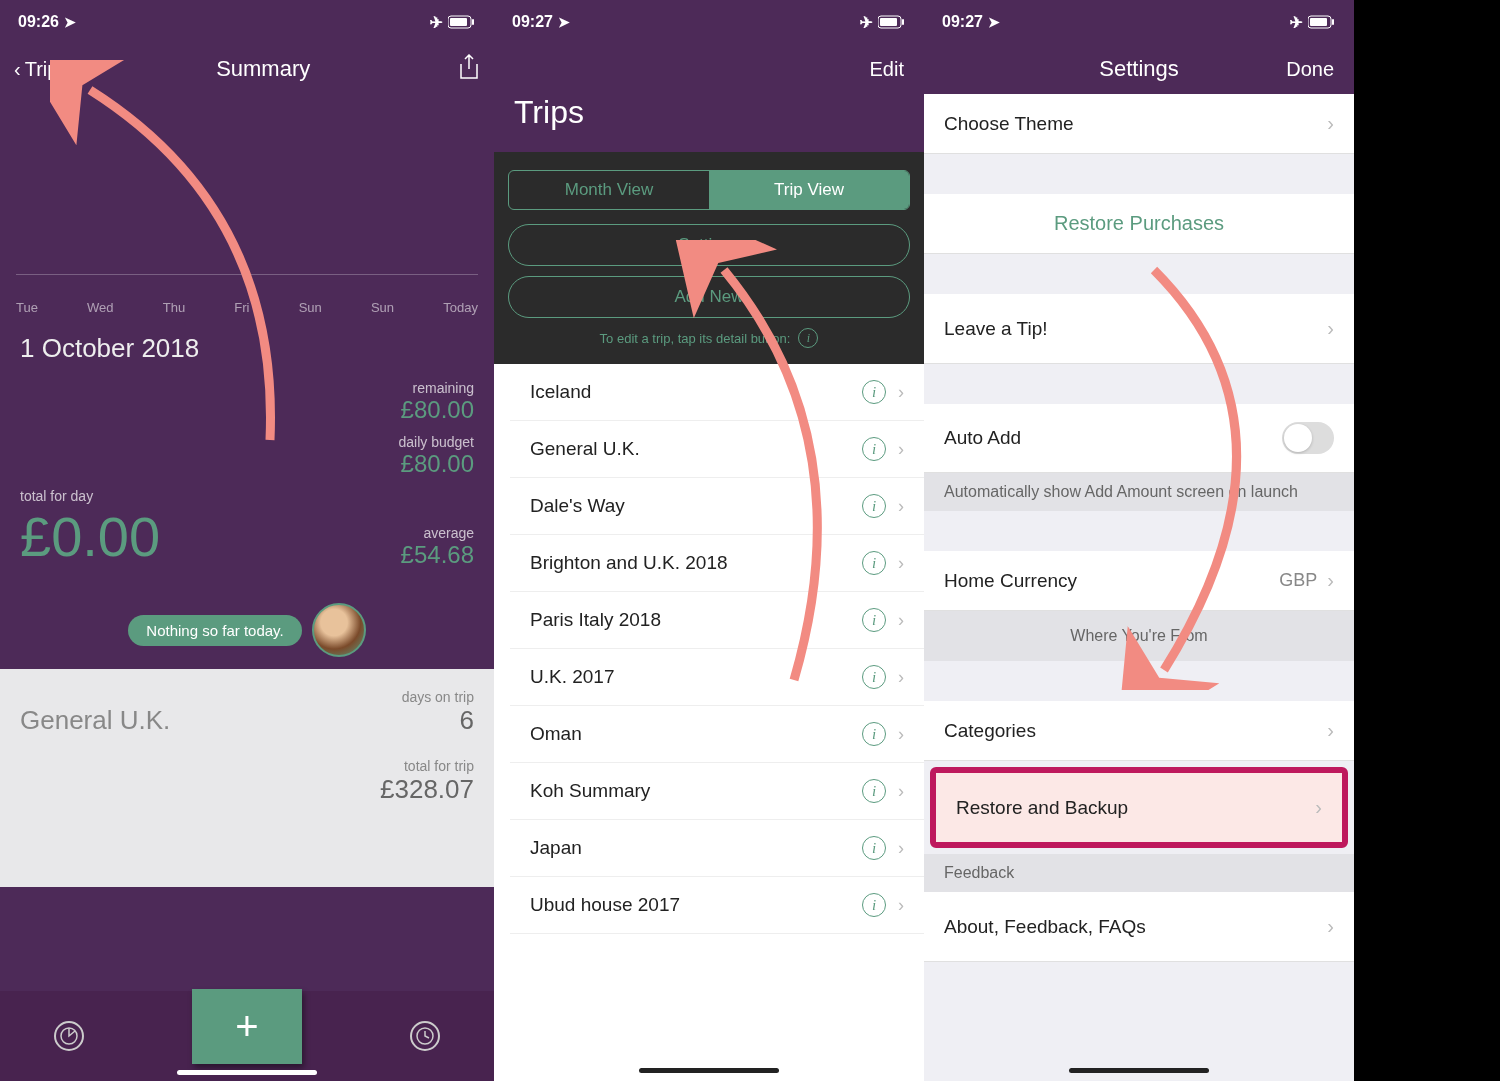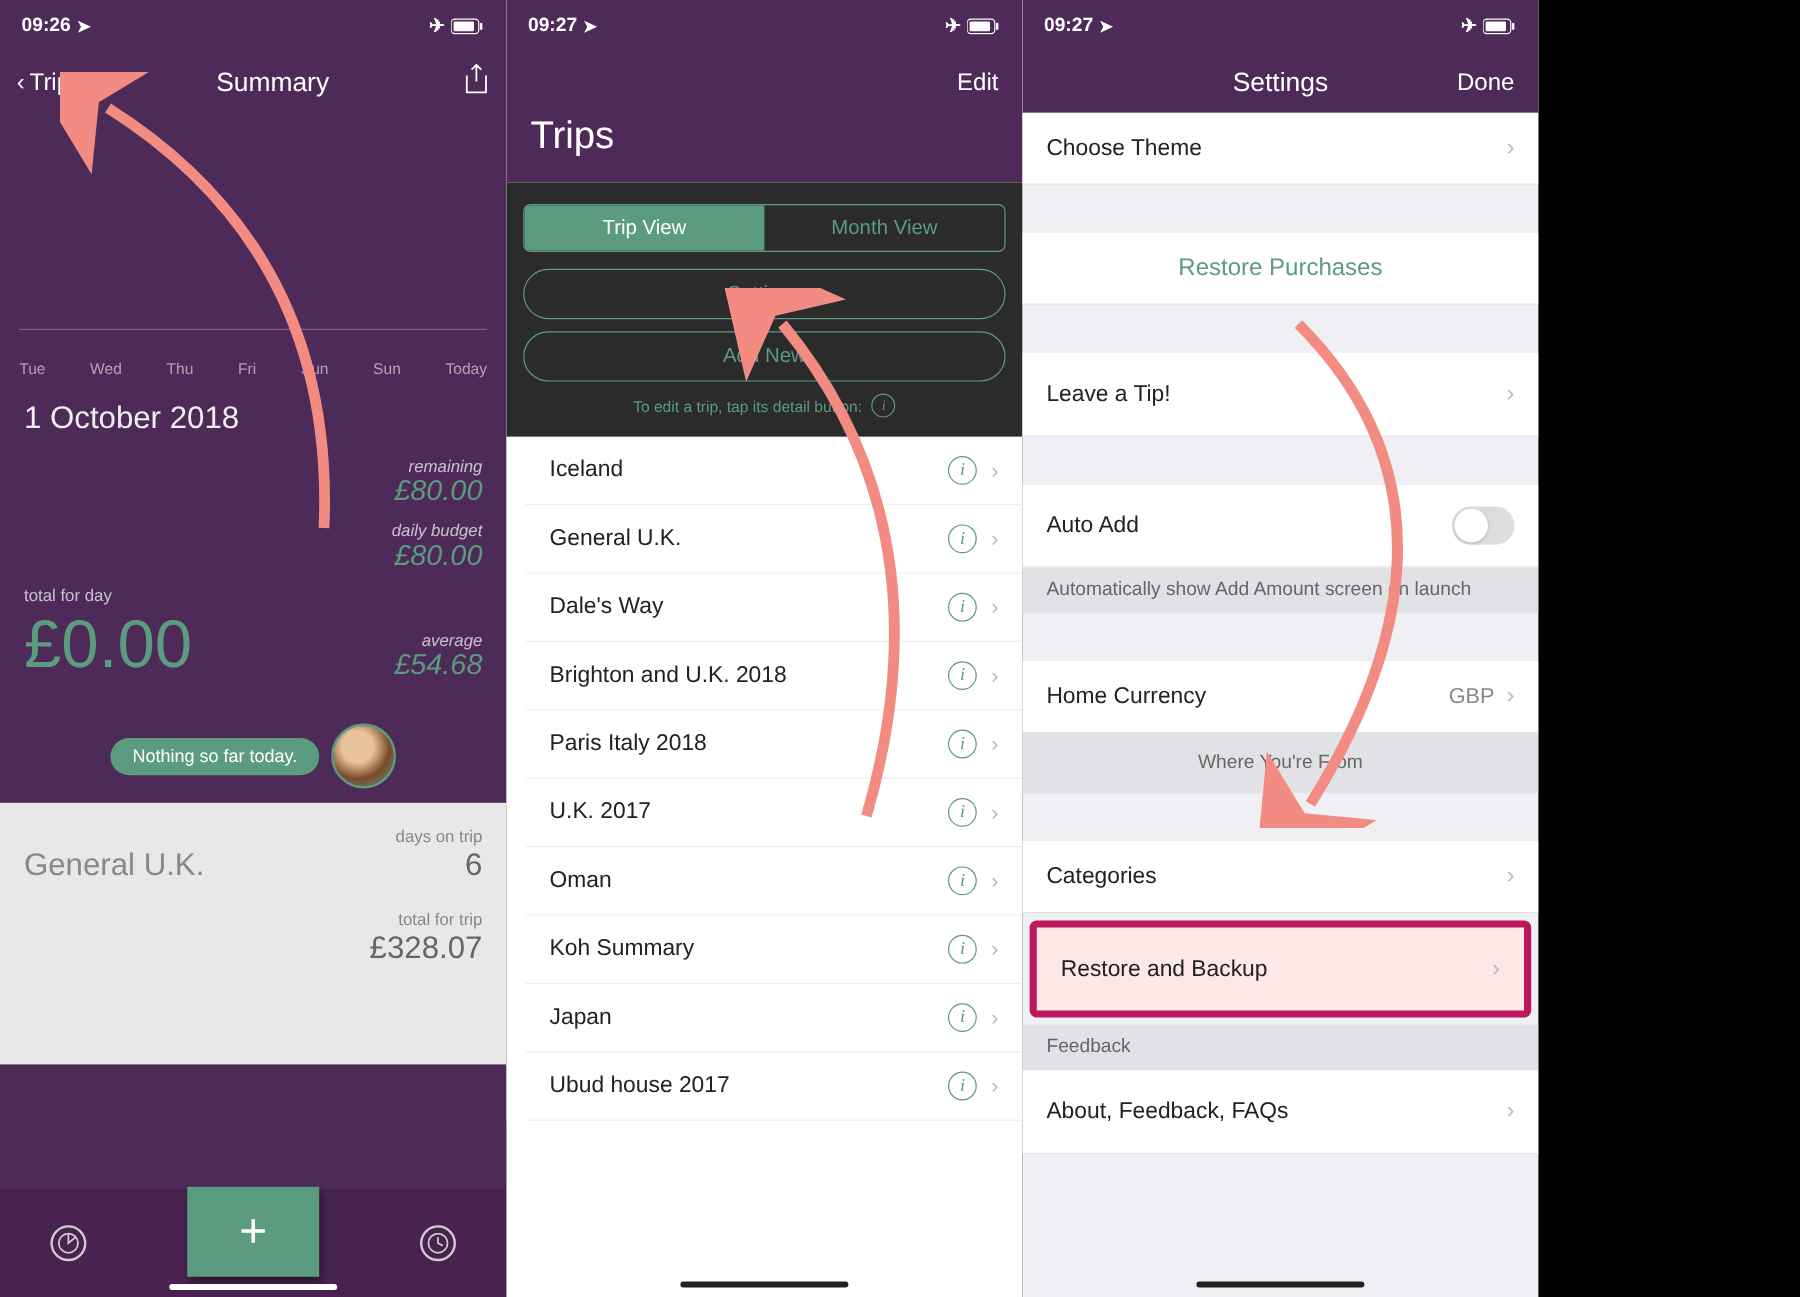--- a/index.html
+++ b/index.html
@@ -1,19 +1,19 @@
 <!DOCTYPE html>
 <html><head>
 <meta charset="utf-8">
 <style>
 * { margin: 0; padding: 0; box-sizing: border-box; font-family: -apple-system, "Helvetica Neue", sans-serif; }
 body { width: 1500px; height: 1081px; display: flex; background: #000; overflow: hidden; }
 
 .screen { width: 430px; height: 928px; position: relative; overflow: hidden; flex-shrink: 0; }
-.screen:nth-child(1) { width: 422px; }
+.screen:nth-child(1) { width: 494px; }
 .screen:nth-child(2) { width: 430px; }
 .screen:nth-child(3) { width: 430px; }
 
 
 .status-bar { height: 44px; display: flex; align-items: center; justify-content: space-between; padding: 0 18px; color: #fff; font-size: 16px; font-weight: 600; }
 .status-left { display: flex; align-items: center; gap: 5px; }
 .status-right { display: flex; align-items: center; gap: 5px; }
 .location-icon { font-size: 14px; }
 
 
@@ -27,21 +27,21 @@
 .s1-chart-line { border-top: 1px solid rgba(255,255,255,0.25); margin-top: 160px; }
 .s1-days { display: flex; justify-content: space-between; padding: 6px 16px 0; font-size: 13px; color: rgba(255,255,255,0.55); }
 
 .s1-info { padding: 18px 20px; color: #fff; }
 .s1-date { font-size: 26px; font-weight: 300; margin-bottom: 16px; color: #eee; }
 .s1-row { display: flex; justify-content: space-between; align-items: flex-end; margin-bottom: 10px; }
 .s1-total-label { font-size: 14px; color: rgba(255,255,255,0.7); }
 .s1-total-val { font-size: 56px; color: #5b9b7f; font-weight: 300; }
 .s1-stat-label { font-size: 14px; color: rgba(255,255,255,0.7); text-align: right; }
 .s1-stat-val { font-size: 24px; color: #5b9b7f; text-align: right; }
-.s1-right-col { text-align: right; font-style: italic; }
+.s1-right-col { text-align: right; }
 
 .s1-hint { display: flex; align-items: center; gap: 10px; padding: 6px 16px 12px; justify-content: center; }
 .s1-hint-bubble { background: #5b9b7f; color: #fff; padding: 7px 18px; border-radius: 20px; font-size: 15px; }
 .s1-avatar { width: 54px; height: 54px; border-radius: 50%; background: radial-gradient(circle at 40% 35%, #e8c29b 30%, #7a4a2a 60%, #5b9b7f 100%); border: 2px solid #5b9b7f; flex-shrink: 0; }
 
 .s1-trip-panel { background: #e8e8ea; padding: 20px 20px 60px; color: #555; }
 .s1-trip-row { display: flex; justify-content: space-between; align-items: flex-end; margin-bottom: 22px; }
 .s1-trip-name { font-size: 26px; color: #888; font-weight: 300; }
 .s1-trip-stat-label { font-size: 14px; color: #888; text-align: right; }
 .s1-trip-stat-val { font-size: 26px; color: #666; text-align: right; }
@@ -230,22 +230,22 @@
           </svg>
       </div>
     </div>
     <div class="s2-nav">
       <div>Edit</div>
     </div>
     <div class="s2-title">Trips</div>
   </div>
   <div class="s2-controls">
     <div class="s2-seg">
+      <div class="s2-seg-item">Month View</div>
       <div class="s2-seg-item active">Trip View</div>
-      <div class="s2-seg-item">Month View</div>
     </div>
     <div class="s2-pill">Settings</div>
     <div class="s2-pill">Add New</div>
     <div class="s2-hint">
       <span>To edit a trip, tap its detail button:</span>
       <span class="s2-info-badge">i</span>
     </div>
   </div>
   <div class="s2-list">
     <div class="s2-list-item">

